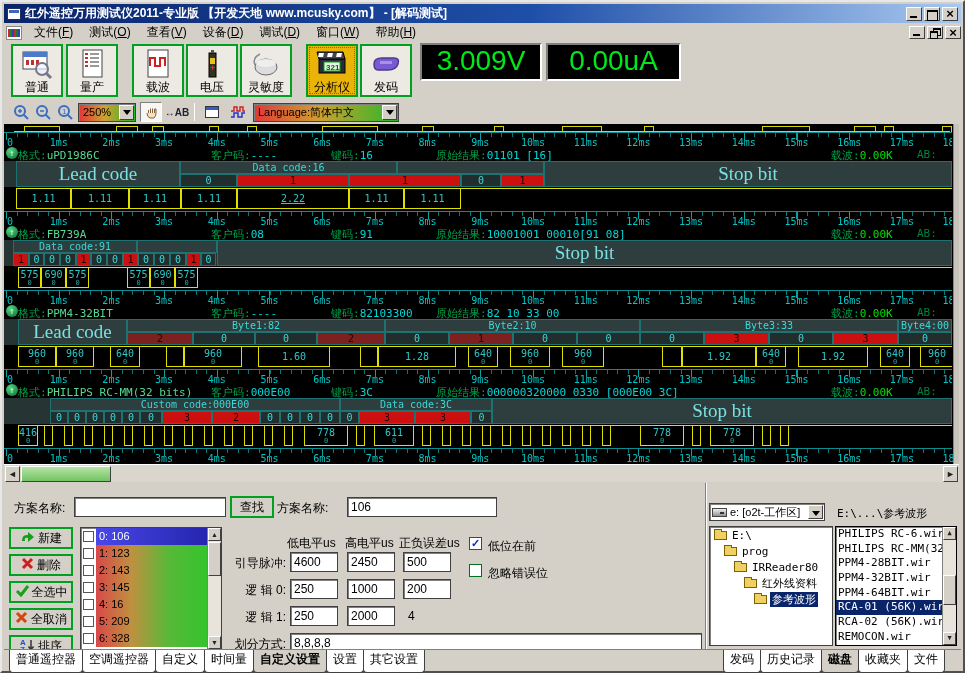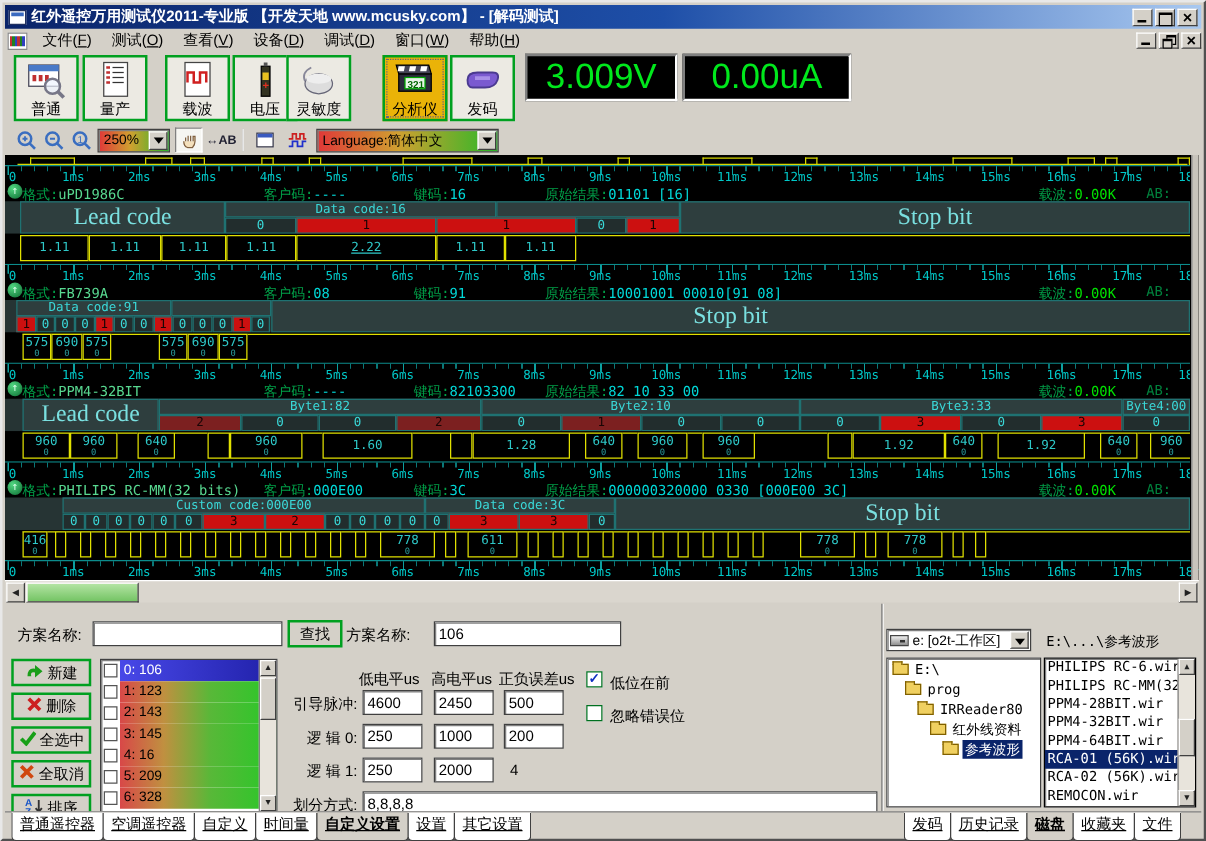--- a/index.html
+++ b/index.html
@@ -103,21 +103,21 @@
 .folder{width:13px;height:9px;background:#f0d060;border:1px solid #806000;position:relative;margin-right:3px;flex:none}
 .folder::before{content:"";position:absolute;left:-1px;top:-3px;width:6px;height:2px;background:#f0d060;border:1px solid #806000;border-bottom:none}
 .trow .tlab{padding:0 2px}
 .trow.sel .tlab{background:#0a246a;color:#fff}
 .flist{position:absolute;left:831px;top:43px;width:122px;height:120px;background:#fff;border:1px solid #000000;box-shadow:inset 1px 1px 0 #808080;overflow:hidden;font-family:"DejaVu Sans Mono",monospace;font-size:11px}
 .frow{height:14.7px;line-height:14px;padding-left:2px;white-space:nowrap}
 .frow.sel{background:#0a246a;color:#fff}
 
 .tabbar{position:absolute;left:2px;top:647px;width:957px;height:20px;border-top:1px solid #808080;background:#d4d0c8}
 .tabs{position:absolute;top:0;display:flex}
-.tab{border:1px solid #404040;border-top:none;background:#fff;padding:1px 6px 2px 6px;font-size:12px;text-decoration:underline;margin-left:-1px;border-radius:0 0 4px 4px;white-space:nowrap;height:23px}
+.tab{border:1px solid #404040;border-top:none;background:#fff;padding:1px 6px 2px 6px;font-size:12px;margin-left:-1px;border-radius:0 0 4px 4px;white-space:nowrap;height:23px}
 .tab.active{background:#d4d0c8;font-weight:bold}
 </style>
 </head>
 <body>
 
 <div id="app">
   <div class="titlebar">
     <span class="app-ico"></span>
     <span class="title">红外遥控万用测试仪2011-专业版 【开发天地 www.mcusky.com】 - [解码测试]</span>
     <span class="wbtn g-min"></span>
@@ -186,21 +186,21 @@
         <span class="ticon">
           <svg width="32" height="32">
             <rect x="13" y="5" width="7" height="24" fill="#332" stroke="#000"></rect>
             <rect x="15" y="2" width="3" height="3" fill="#555"></rect>
             <rect x="14" y="10" width="5" height="6" fill="#e8c020"></rect>
             <text x="14" y="23" font-size="9" fill="#e03020" font-family="Liberation Sans" font-weight="bold">+</text>
           </svg>
         </span>
         <span class="tlabel">电压</span>
       </div>
-      <div class="tbtn" style="left: 225px;">
+      <div class="tbtn" style="left: 236px;">
         <span class="ticon">
           <svg width="32" height="32">
             <ellipse cx="16" cy="19" rx="11" ry="8" fill="#ddd" stroke="#667"></ellipse>
             <line x1="16" y1="11" x2="16" y2="17" stroke="#667"></line>
             <path d="M16 11 Q16 15 16 17" stroke="#667" fill="none"></path>
             <path d="M5 17 Q2 10 10 6" stroke="#889" fill="none" stroke-width="1.5"></path>
             <ellipse cx="16" cy="15" rx="10" ry="4" fill="#eee" stroke="none"></ellipse>
           </svg>
         </span>
         <span class="tlabel">灵敏度</span>

